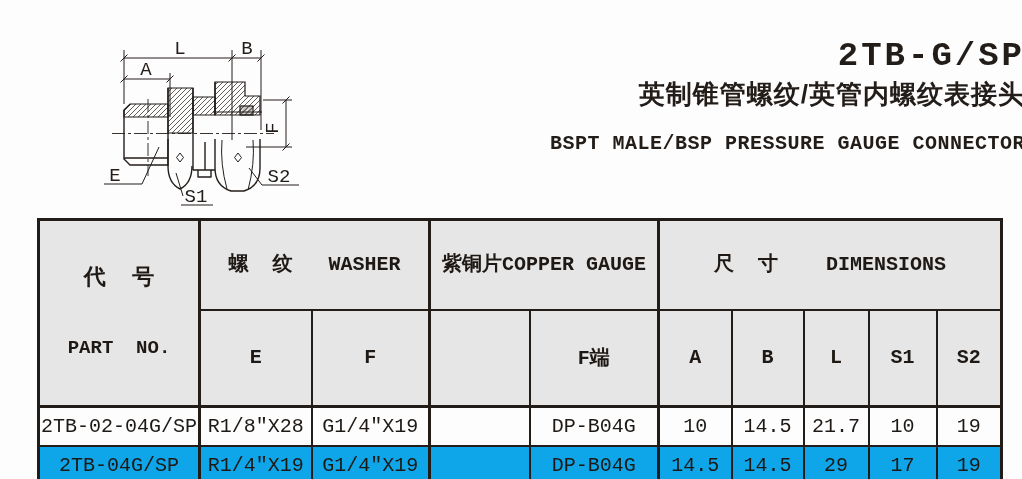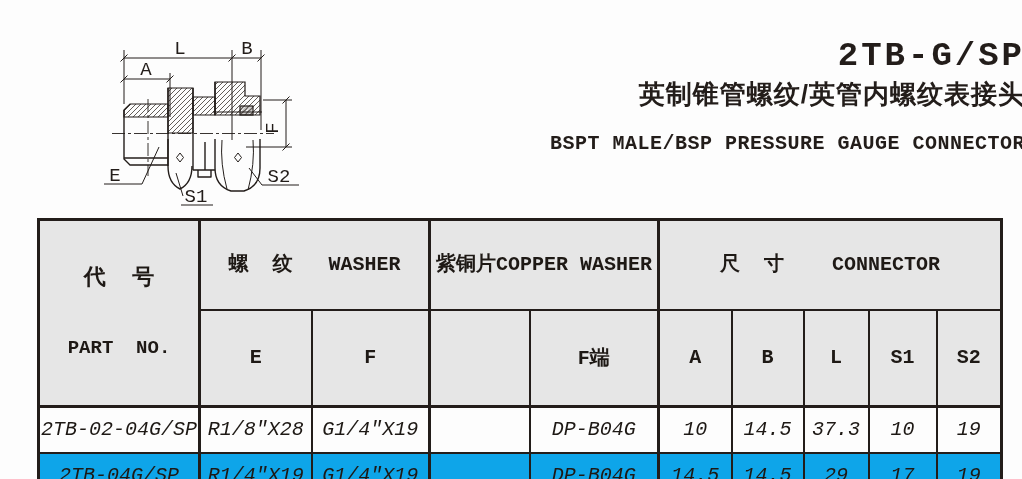--- a/index.html
+++ b/index.html
@@ -18,21 +18,21 @@
   .drawing{position:absolute;left:95px;top:30px;}
   .drawing text{font-family:"Liberation Mono","DejaVu Sans Mono",monospace;font-size:19px;fill:#231d1a;}
 
   
   table.spec{position:absolute;left:37px;top:218px;width:963px;border-collapse:collapse;table-layout:fixed;
              border:3px solid #231d1a;background:#fdfdfd;}
   table.spec th,table.spec td{border:2px solid #231d1a;text-align:center;vertical-align:middle;
              padding:0;font-size:20px;font-weight:normal;white-space:pre;overflow:hidden;
              font-family:"Liberation Mono","DejaVu Sans Mono",monospace;color:#1e1915;}
   table.spec thead th{background:#e6e6e6;font-weight:bold;}
-  tr.h1{height:30px;padding-left:31px;} tr.h2{height:32px;} tbody tr{height:46px;font-style:italic;}
+  tr.h1{height:30px;padding-left:31px;} tr.h2{height:32px;} tbody tr{height:39px;}
   tbody tr.shaded td{background:#0ea5e9;}
   .b-r3{border-right-width:3px !important;}
   .b-b3{border-bottom-width:3px !important;}
   .cellcn{font-size:22px;line-height:24px;font-weight:bold;}
   .cellen{font-size:19px;line-height:22px;font-weight:bold;text-align:center;}
 </style>
 </head>
 <body>
 
 <div class="canvas">
@@ -125,22 +125,22 @@
         <col style="width:68px">
         <col style="width:65px">
     </colgroup>
     <thead>
       <tr class="h1">
         <th rowspan="2" class="b-r3 b-b3">
           <div class="cellcn">代  号</div>
           <div class="cellen">PART  NO.</div>
         </th>
         <th colspan="2" class="b-r3 cellcn">螺  纹   WASHER</th>
-        <th colspan="2" class="b-r3 cellcn">紫铜片COPPER WASHER</th>
-        <th colspan="5" class="cellcn">尺  寸    CONNECTOR</th>
+        <th colspan="2" class="b-r3 cellcn">紫铜片COPPER GAUGE</th>
+        <th colspan="5" class="cellcn">尺  寸    DIMENSIONS</th>
       </tr>
       <tr class="h2">
         <th class="b-b3">E</th>
         <th class="b-r3 b-b3">F</th>
         <th class="b-b3"></th>
         <th class="b-r3 b-b3">F端</th>
         <th class="b-b3">A</th>
         <th class="b-b3">B</th>
         <th class="b-b3">L</th>
         <th class="b-b3">S1</th>
@@ -149,21 +149,21 @@
     </thead>
     <tbody>
       <tr>
         <td class="b-r3">2TB-02-04G/SP</td>
         <td>R1/8″X28</td>
         <td class="b-r3">G1/4″X19</td>
         <td></td>
         <td class="b-r3">DP-B04G</td>
         <td>10</td>
         <td>14.5</td>
-        <td>37.3</td>
+        <td>21.7</td>
         <td>10</td>
         <td>19</td>
       </tr>
       <tr class="shaded">
         <td class="b-r3">2TB-04G/SP</td>
         <td>R1/4″X19</td>
         <td class="b-r3">G1/4″X19</td>
         <td></td>
         <td class="b-r3">DP-B04G</td>
         <td>14.5</td>

